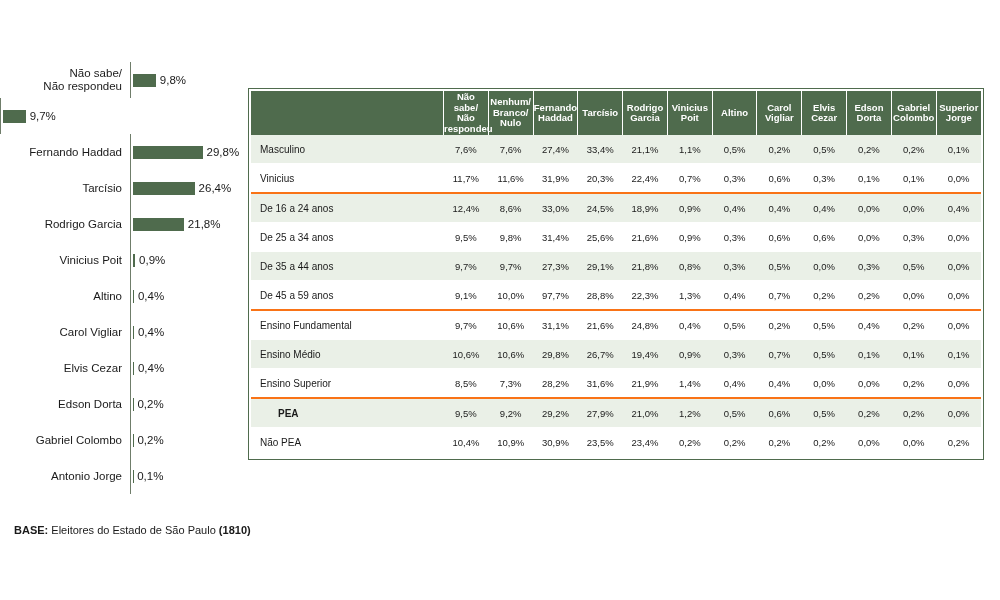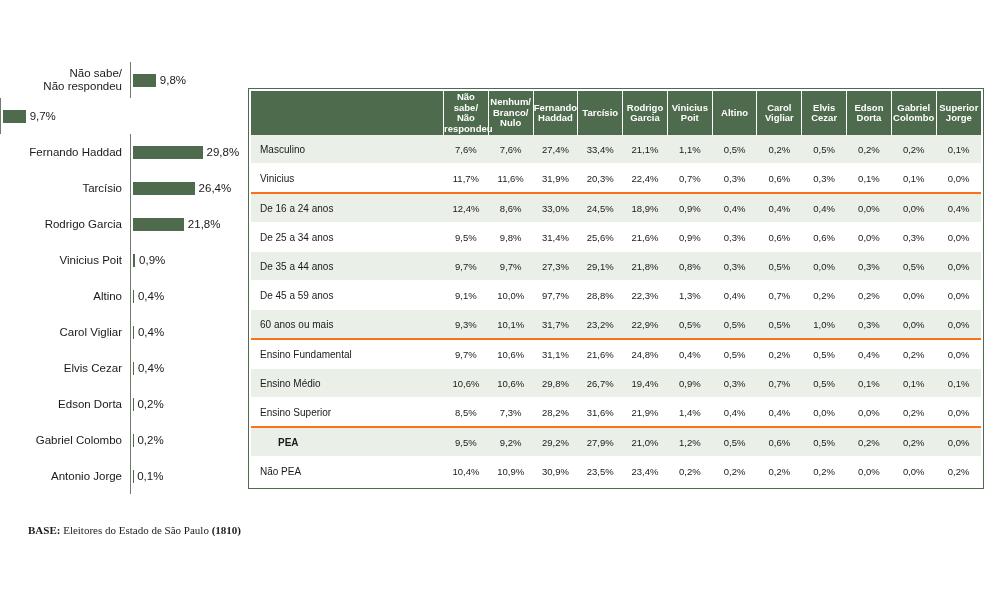--- a/index.html
+++ b/index.html
@@ -52,25 +52,24 @@
   .bar-value {
     font-size: 11.5px;
     margin-left: 4px;
     color: #1a1a1a;
     white-space: nowrap;
   }
 
   
   #base-note {
     position: absolute;
-    left: 28px;
+    left: 14px;
     top: 524px;
     font-size: 11px;
     color: #1a1a1a;
-    font-family: Liberation Serif, serif;
   }
   #base-note .b { font-weight: bold; }
 
   
   #table-panel {
     position: absolute;
     left: 248px;
     top: 88px;
     width: 736px;
     border: 1px solid #4f6b4d;
@@ -330,35 +329,20 @@
           <td>28,8%</td>
           <td>22,3%</td>
           <td>1,3%</td>
           <td>0,4%</td>
           <td>0,7%</td>
           <td>0,2%</td>
           <td>0,2%</td>
           <td>0,0%</td>
           <td>0,0%</td>
         </tr>
-        <tr class="odd">
-          <td class="rowlabel">60 anos ou mais</td>
-          <td>9,3%</td>
-          <td>10,1%</td>
-          <td>31,7%</td>
-          <td>23,2%</td>
-          <td>22,9%</td>
-          <td>0,5%</td>
-          <td>0,5%</td>
-          <td>0,5%</td>
-          <td>1,0%</td>
-          <td>0,3%</td>
-          <td>0,0%</td>
-          <td>0,0%</td>
-        </tr>
         <tr class="even group-start">
           <td class="rowlabel">Ensino Fundamental</td>
           <td>9,7%</td>
           <td>10,6%</td>
           <td>31,1%</td>
           <td>21,6%</td>
           <td>24,8%</td>
           <td>0,4%</td>
           <td>0,5%</td>
           <td>0,2%</td>

